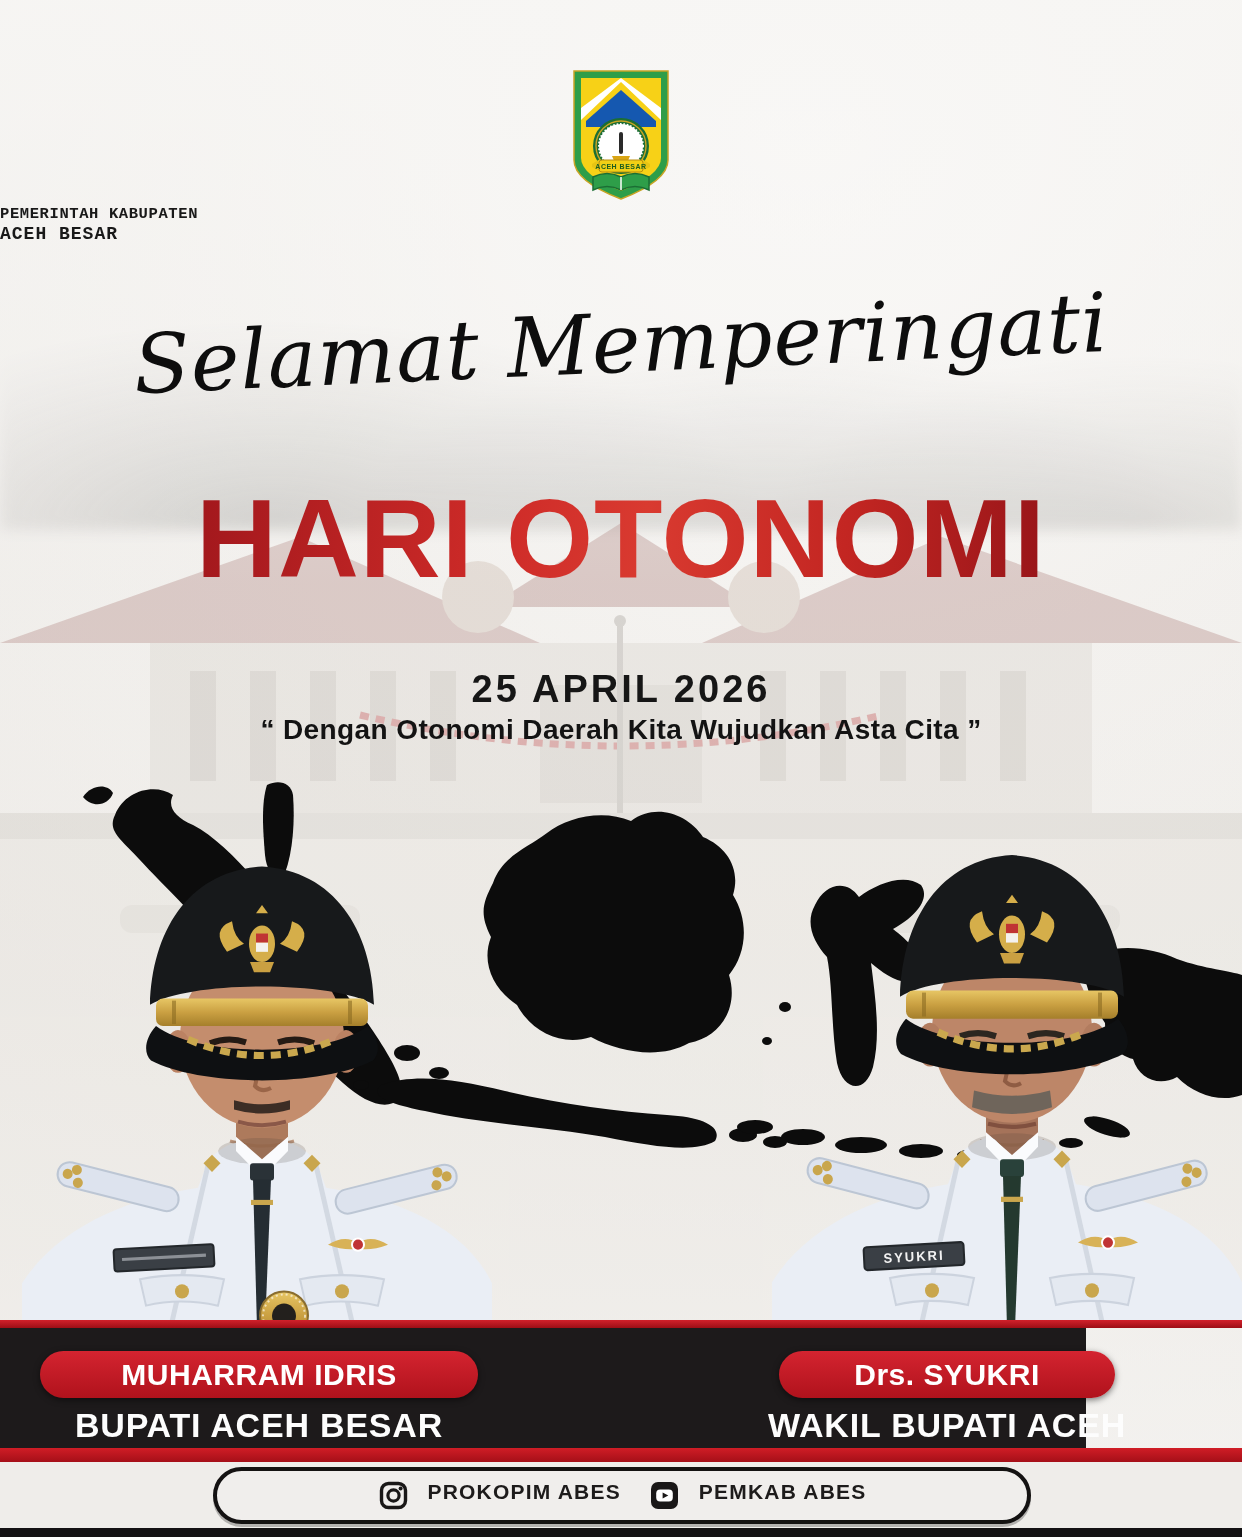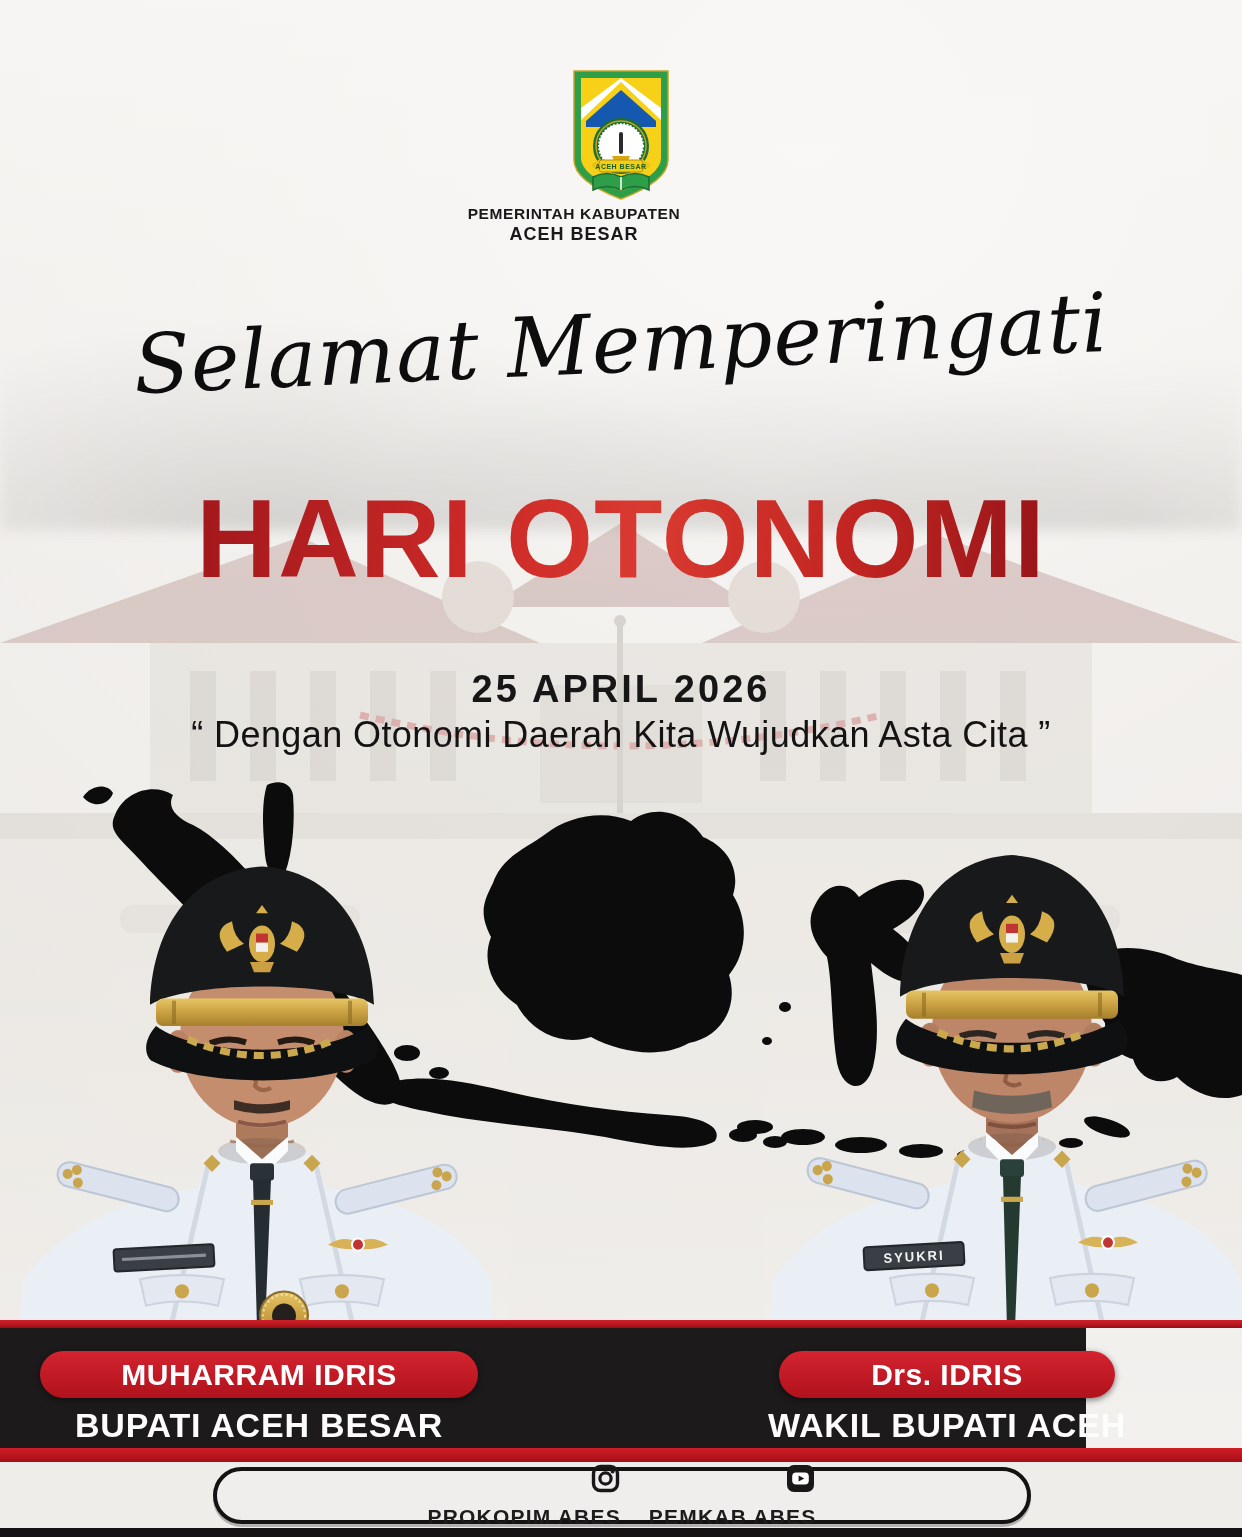--- a/index.html
+++ b/index.html
@@ -12,35 +12,35 @@
     background:
       radial-gradient(55% 100% at 22% 100%, rgba(116,116,112,.40), rgba(116,116,112,0) 72%),
       radial-gradient(48% 92% at 62% 100%, rgba(124,122,118,.34), rgba(124,122,118,0) 70%),
       radial-gradient(40% 80% at 92% 100%, rgba(120,118,114,.30), rgba(120,118,114,0) 75%);}
   .bg-scene{left:0;top:385px;width:1242px;height:940px;}
   .bg-wash{left:0;top:0;width:1242px;height:1537px;
     background:linear-gradient(180deg, rgba(247,246,244,.88) 0%, rgba(247,246,244,.55) 16%,
       rgba(247,246,244,.18) 38%, rgba(247,246,244,.22) 60%, rgba(247,246,244,.45) 82%, rgba(247,246,244,.75) 100%);}
   
   .logo{left:570px;top:68px;width:102px;height:136px;}
-  .org{left:0;top:205px;width:1148px;text-align:center;color:#191919;line-height:1.22;}
+  .org{left:0;top:205px;width:1148px;color:#191919;line-height:1.22;font-family:Liberation Mono, monospace;}
   .org .l1{font-size:15.5px;font-weight:800;letter-spacing:.6px;}
   .org .l2{font-size:18px;font-weight:800;letter-spacing:1px;}
   
   .script{left:0;top:296px;width:1242px;text-align:center;
     font-family:"DejaVu Serif",serif;font-style:italic;font-weight:400;
     font-size:82px;color:#0d0d0d;transform:rotate(-2.5deg);letter-spacing:1px;}
   .h1{left:0;width:1242px;text-align:center;font-weight:900;
     -webkit-background-clip:text;background-clip:text;color:transparent;-webkit-text-fill-color:transparent;}
   .h1a{top:443px;font-size:112px;letter-spacing:1px;
     background-image:linear-gradient(93deg,#6e080e 0%,#9c151b 12%,#ce2b28 40%,#d93a30 52%,#c32622 68%,#8e1117 88%,#6e0a10 100%);margin-top:31px;}
   .h1b{top:553px;font-size:112px;letter-spacing:6px;
     background-image:linear-gradient(93deg,#7a0c12 0%,#a91a1f 18%,#d63a31 48%,#cb2d28 62%,#911218 85%,#6d090f 100%);}
   .date{left:0;top:668px;width:1242px;text-align:center;font-size:38px;font-weight:700;letter-spacing:3px;color:#161616;}
-  .quote{left:0;top:714px;width:1242px;text-align:center;font-size:36px;font-weight:400;letter-spacing:.4px;color:#131313;}
+  .quote{left:0;top:714px;width:1242px;text-align:center;font-size:28px;font-weight:700;letter-spacing:.4px;color:#131313;}
   
   .map{left:55px;top:750px;width:1187px;height:460px;}
   .person{position:absolute;}
   .p-left{left:22px;top:840px;width:470px;height:488px;}
   .p-right{left:772px;top:828px;width:470px;height:500px;}
   
   .redline-top{left:0;top:1320px;width:1242px;height:8px;background:linear-gradient(180deg,#d2212b,#9d0e16);}
   .band{left:0;top:1328px;width:1086px;height:120px;background:#1d1a1b;}
   .pill{position:absolute;top:23px;height:47px;border-radius:24px;display:flex;align-items:center;justify-content:center;
     background:linear-gradient(180deg,#d42430,#b0121c);box-shadow:0 2px 6px rgba(0,0,0,.5);}
@@ -48,21 +48,21 @@
   .pill-right{left:779px;width:336px;}
   .pill span{color:#fff;font-size:30px;font-weight:800;letter-spacing:.5px;}
   .role{position:absolute;top:78px;text-align:center;color:#fdfdfd;font-size:34px;font-weight:800;letter-spacing:.8px;}
   .role-left{left:40px;width:438px;}
   .role-right{left:712px;width:470px;}
   .redline-bottom{left:0;top:1448px;width:1242px;height:14px;background:linear-gradient(180deg,#d01d26,#a50f18);}
   .footerarea{left:0;top:1462px;width:1242px;height:66px;background:#efedea;}
   .social-pill{position:absolute;left:213px;top:5px;width:818px;height:57px;border:4px solid #141212;border-radius:30px;
     box-sizing:border-box;background:#f0eeec;display:flex;align-items:center;justify-content:center;gap:28px;
     box-shadow:0 3px 0 rgba(0,0,0,.25);}
-  .social-item{display:flex;align-items:flex-end;gap:11px;flex-direction:column;}
+  .social-item{display:flex;align-items:flex-start;gap:19px;}
   .social-item .lbl{font-size:21px;font-weight:600;letter-spacing:1.2px;color:#1d1b1b;}
   .bottom-black{left:0;top:1528px;width:1242px;height:9px;background:#141214;}
 </style>
 </head>
 <body>
 
 <div class="poster">
 
   <div class="abs bg-mountains"></div>
   <svg class="abs bg-scene" viewBox="0 0 1242 940" preserveAspectRatio="none">
@@ -318,21 +318,21 @@
       <circle cx="320" cy="444" r="7" fill="#c9a64d"></circle>
     </g>
   </svg>
 
   <div class="abs redline-top"></div>
   <div class="abs band">
     <div class="pill pill-left">
       <span>MUHARRAM IDRIS</span>
     </div>
     <div class="pill pill-right">
-      <span>Drs. IDRIS</span>
+      <span>Drs. SYUKRI</span>
     </div>
     <div class="role role-left">BUPATI ACEH BESAR</div>
     <div class="role role-right">WAKIL BUPATI ACEH BESAR</div>
   </div>
   <div class="abs redline-bottom"></div>
 
   <div class="abs footerarea">
     <div class="social-pill">
       <div class="social-item">
         <svg width="31" height="31" viewBox="0 0 31 31">

